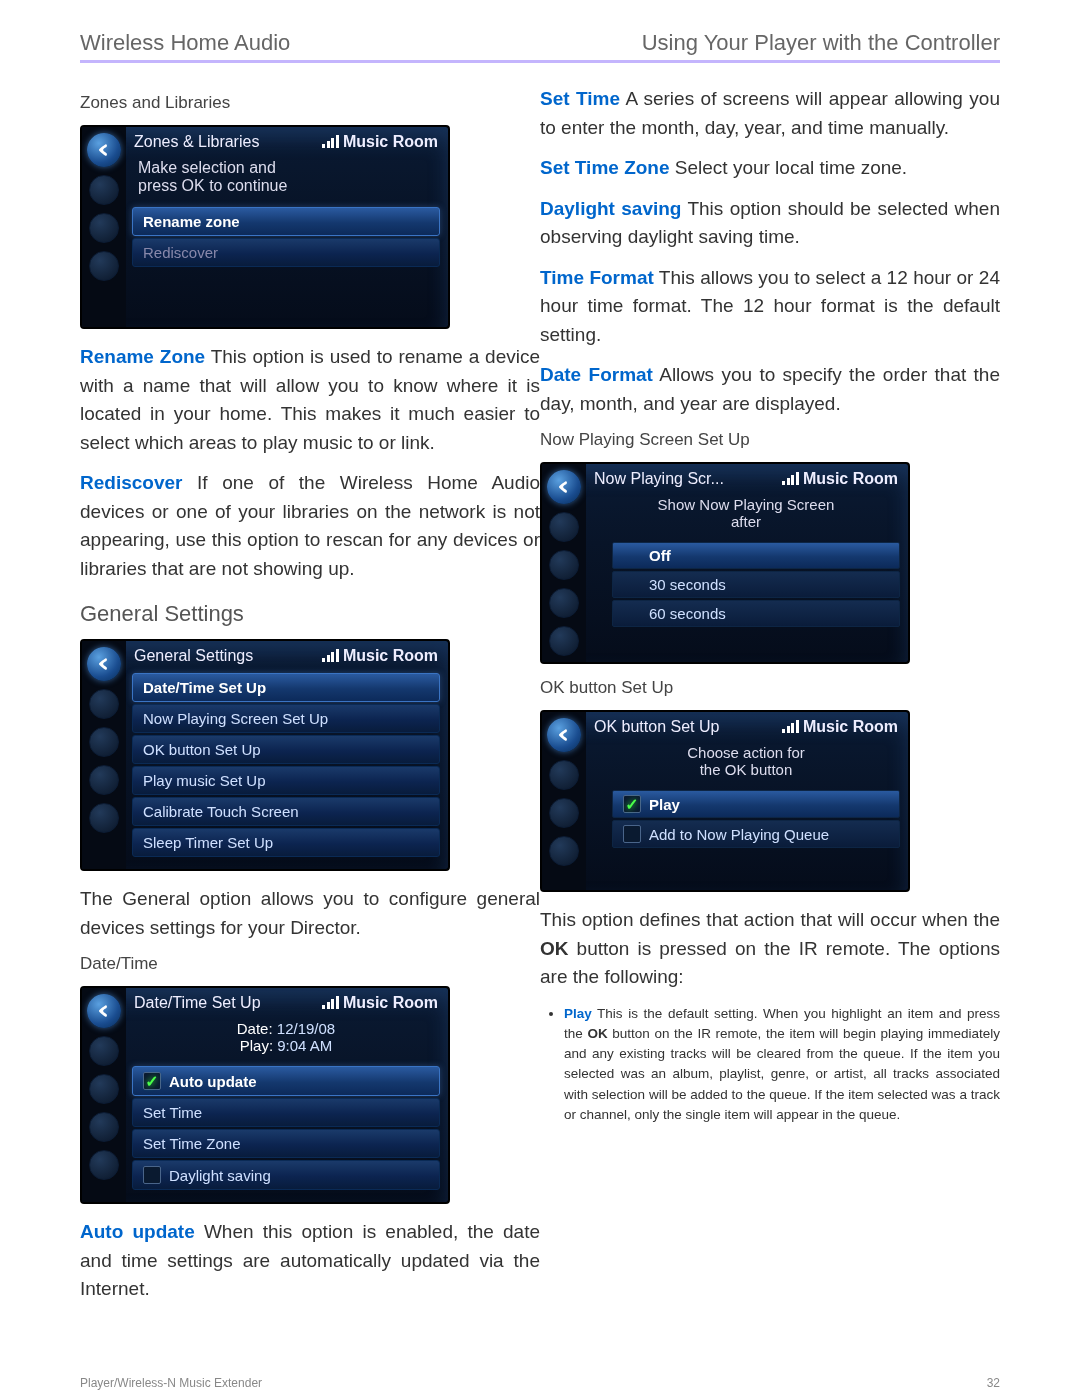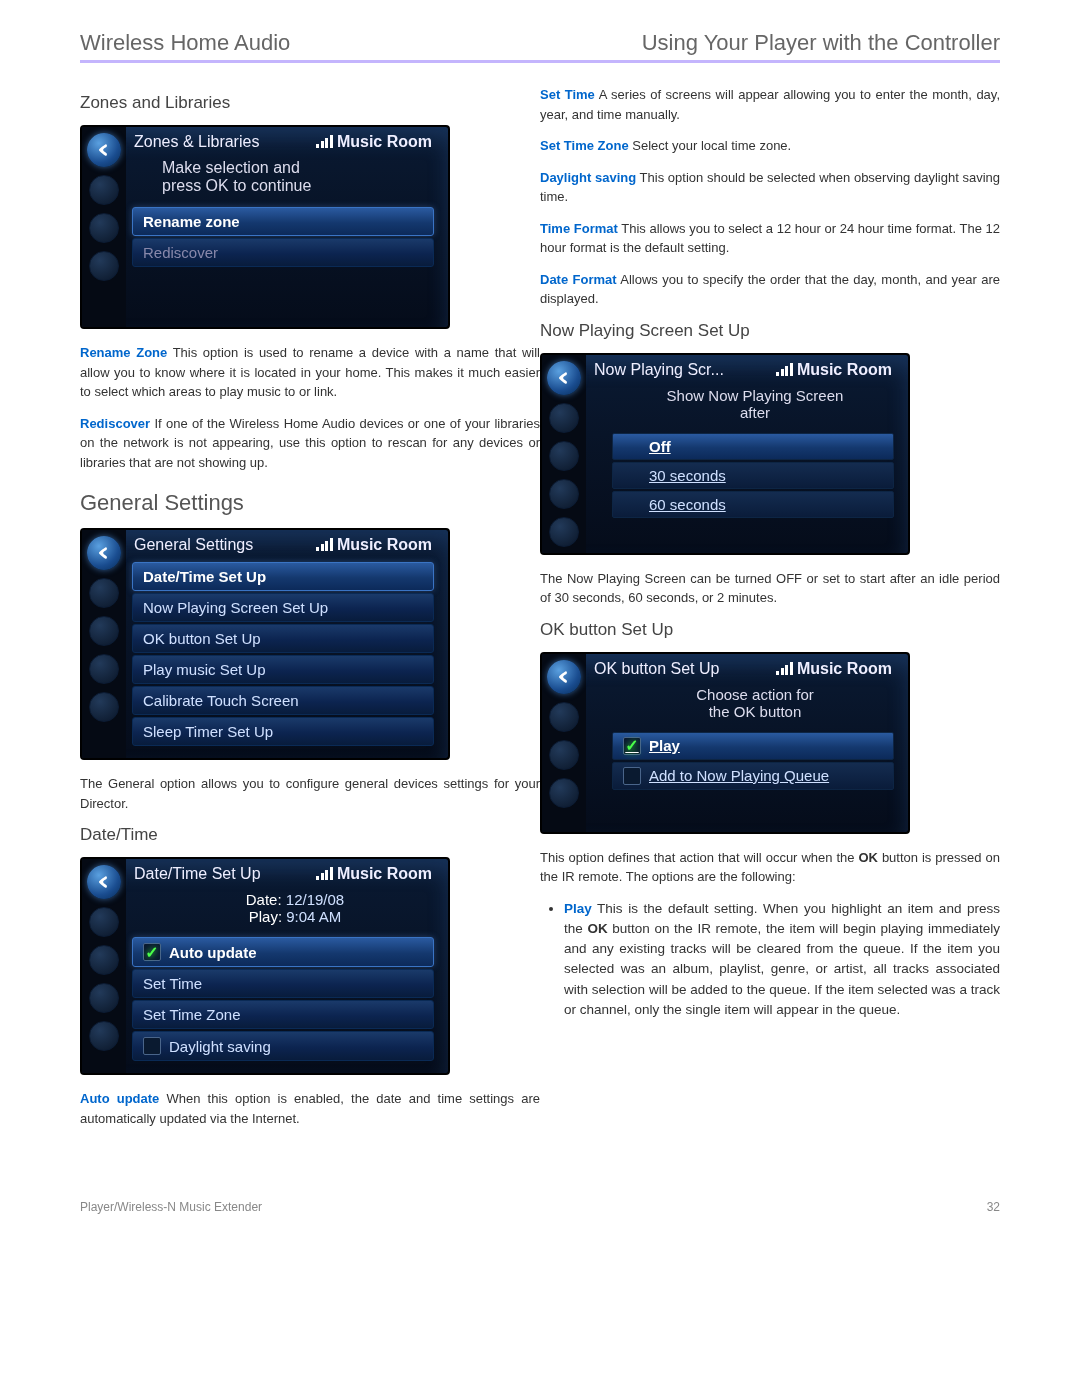--- a/index.html
+++ b/index.html
@@ -19,21 +19,21 @@
     padding-bottom: 4px;
     margin-bottom: 22px;
     font-size: 22px;
     font-weight: 300;
     color: #666;
   }
   .cols { display: flex; }
   .col { flex: 1; }
   .h-sub { font-size: 17px; color: #444; margin: 8px 0 12px 0; font-weight: 400; }
   .h-section { font-size: 22px; color: #555; margin: 18px 0 12px 0; font-weight: 400; }
-  .body-text { font-size: 13px; line-height: 1.5; color: #333; text-align: justify; margin-bottom: 12px; }
+  .body-text { font-size: 19px; line-height: 1.5; color: #333; text-align: justify; margin-bottom: 12px; }
   .term { color: #0066cc; font-weight: bold; }
   .term2 { color: #0066cc; font-weight: bold; }
   ul.bul { list-style: disc; padding-left: 24px; }
   ul.bul li { font-size: 13.5px; line-height: 1.5; text-align: justify; }
   .ftr { display: flex; justify-content: space-between; font-size: 12px; color: #888; margin-top: 60px; }
 
   
   .scr {
     width: 370px;
     border: 2px solid #000;
@@ -56,32 +56,32 @@
     gap: 8px;
   }
   .back-btn {
     width: 34px; height: 34px; border-radius: 50%;
     background: radial-gradient(circle at 35% 30%, #5aa0e0, #1a4d90 60%, #062a55);
     display: flex; align-items: center; justify-content: center;
     box-shadow: 0 0 6px rgba(80,150,230,.6);
   }
   .back-btn svg { width: 20px; height: 20px; }
   .knob { width: 30px; height: 30px; border-radius: 50%; background: radial-gradient(circle at 35% 30%, #223a5a, #0a1628); border: 1px solid #0c1c34; }
-  .scr-main { flex: 1; padding: 6px 12px 10px 4px; }
+  .scr-main { flex: 1; padding: 6px 6px 10px 4px; }
   .scr-title {
     display: flex; justify-content: space-between; align-items: center;
     padding: 0 4px 6px 4px;
     font-size: 16px;
   }
   .scr-title .room { display: flex; align-items: center; gap: 4px; font-weight: bold; }
   .bars { display: inline-flex; align-items: flex-end; gap: 1.5px; height: 12px; }
   .bars span { width: 3px; background: #fff; }
   .bars span:nth-child(1){height:4px;} .bars span:nth-child(2){height:7px;}
   .bars span:nth-child(3){height:10px;} .bars span:nth-child(4){height:13px;}
-  .scr-instr { padding: 2px 8px 10px 8px; font-size: 16px; color: #dde; margin-left: 24px; }
+  .scr-instr { padding: 2px 8px 10px 8px; font-size: 16px; color: #dde; }
   .scr-instr.small { font-size: 15px; text-align: center; }
   .menu-row {
     background: linear-gradient(#1a3a6a, #0c2450 55%, #081c3c);
     border: 1px solid #0a2a55;
     border-radius: 3px;
     margin: 2px 2px;
     padding: 5px 10px;
     color: #cfe0ff;
     display: flex; align-items: center; gap: 8px;
   }
@@ -95,21 +95,20 @@
   .menu-row.dim { color: #88a; }
   .menu-sub {
     background: linear-gradient(#142c50, #0a1c3a);
     border: 1px solid #0d2544;
     border-radius: 2px;
     margin: 2px 2px 2px 22px;
     padding: 4px 10px;
     color: #cfe0ff;
     display: flex; align-items: center; gap: 8px;
     font-size: 15px;
-    text-decoration: underline;
   }
   .chk {
     width: 18px; height: 18px; border: 1px solid #4a658a; border-radius: 2px;
     background: #0a1a30; display: inline-flex; align-items: center; justify-content: center;
   }
   .chk.on::after {
     content: "✓"; color: #4aff4a; font-weight: bold; font-size: 16px;
     text-shadow: 0 0 6px #3aff3a;
   }
   .kv { color: #cfe0ff; }
@@ -323,21 +322,20 @@
               <span style="width:18px"></span>
               <span>30 seconds</span>
             </div>
           <div class="menu-sub">
               <span style="width:18px"></span>
               <span>60 seconds</span>
             </div>
         </div>
       </div>
 
-      <p class="body-text">The Now Playing Screen can be turned OFF or set to start after an idle period of 30 seconds, 60 seconds, or 2 minutes.</p>
 
       <div class="h-sub">OK button Set Up</div>
 
       <div class="scr">
         <div class="scr-side">
           <div class="back-btn">
             <svg viewBox="0 0 24 24">
                 <path d="M14 5c0 0-8 5-8 7s8 7 8 7c2 0 2-3 0-4-2-1-3-2-3-3s1-2 3-3c2-1 2-4 0-4z" fill="#fff"></path>
               </svg>
           </div>

